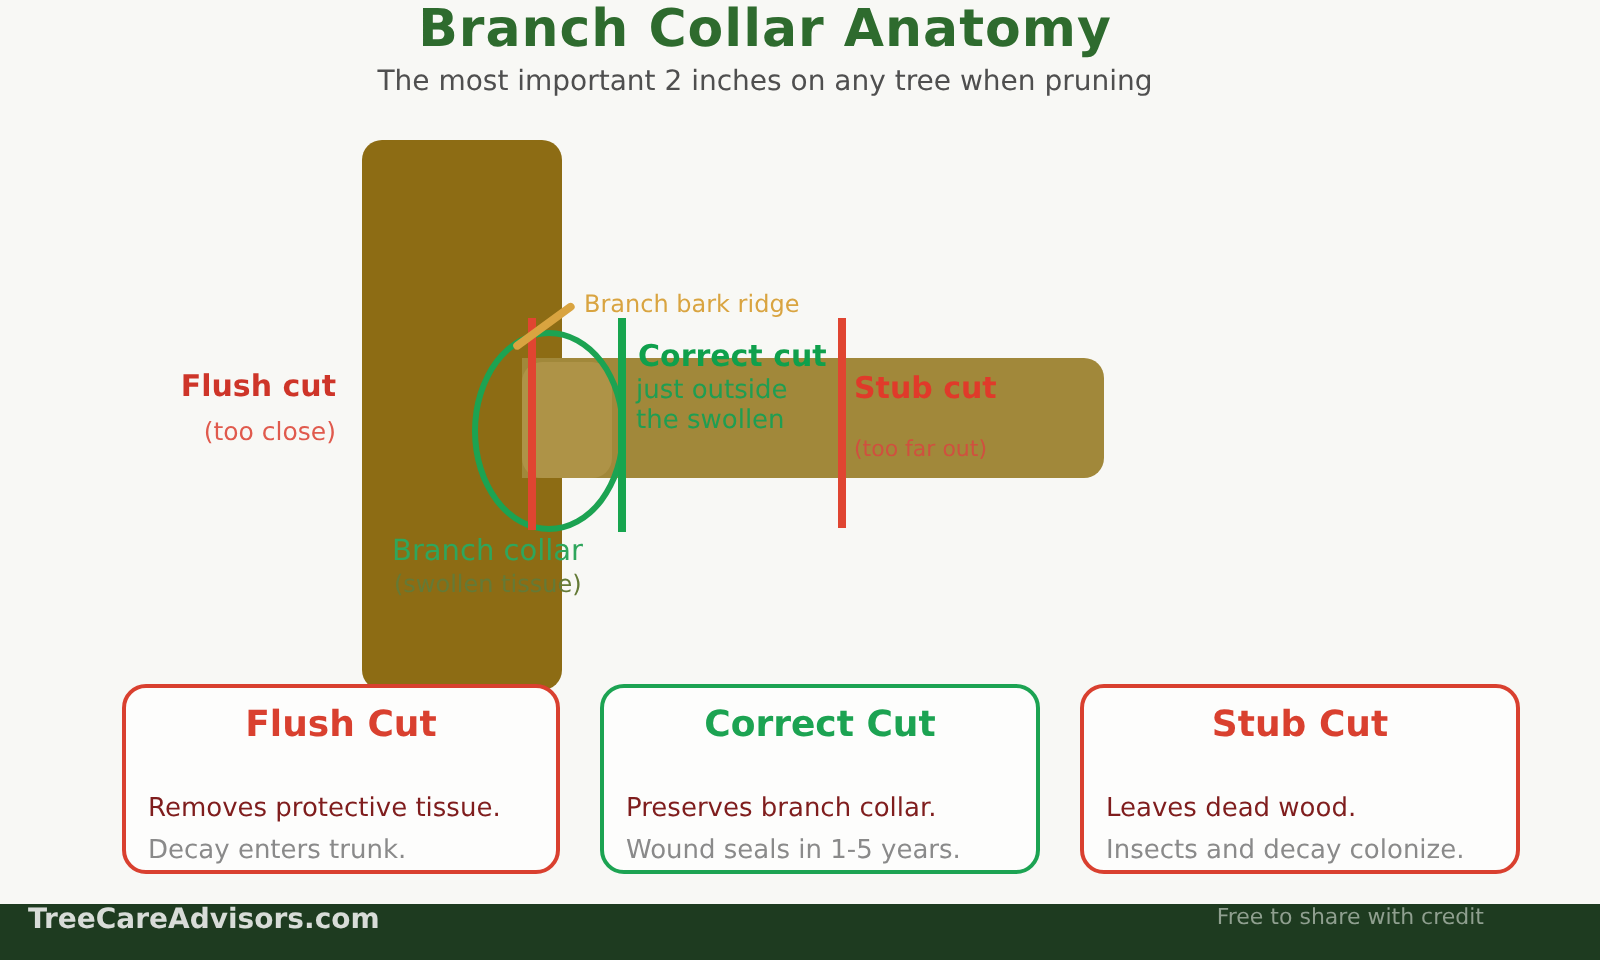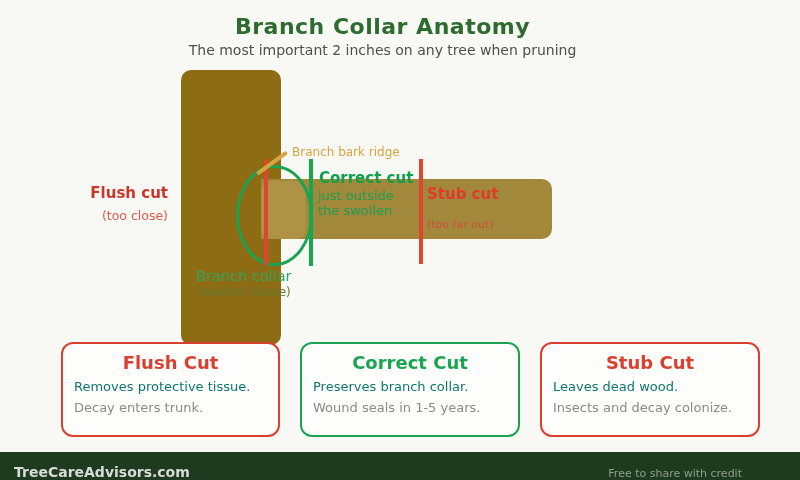--- a/index.html
+++ b/index.html
@@ -1,21 +1,21 @@
 <!DOCTYPE html>
 <html><head>
 <meta charset="utf-8">
 <style>
   html,body{margin:0;padding:0;}
   body{font-family:"DejaVu Sans","Liberation Sans",sans-serif;}
   #stage{position:relative;width:800px;height:480px;background:#f8f8f5;overflow:hidden;}
 
   
   .header{position:absolute;left:0;top:0;width:765px;text-align:center;}
-  .title{margin-top:14px;font-size:22px;font-weight:bold;color:#2e6b2e;letter-spacing:.5px;}
+  .title{margin-top:0;font-size:26px;font-weight:bold;color:#2e6b2e;letter-spacing:.5px;}
   .subtitle{margin-top:3px;font-size:14px;color:#4f4f4f;}
 
   
   .trunk{position:absolute;left:181px;top:70px;width:100px;height:275px;background:#8d6c14;border-radius:10px;}
   .branch{position:absolute;left:261px;top:179px;width:291px;height:60px;background:#a1883a;border-radius:0 10px 10px 0;}
   .collar-bulge{position:absolute;left:261px;top:181px;width:45px;height:58px;background:#ae9347;border-radius:10px;}
   .collar-ellipse{position:absolute;left:236px;top:165px;width:71px;height:95px;border:3px solid #1ca352;border-radius:50%;background:transparent;}
 
   
   .cutline{position:absolute;width:4px;}
@@ -38,25 +38,25 @@
   .collar-sub{left:197px;top:285px;font-size:12px;color:#647a36;}
 
   
   .card{position:absolute;top:342px;height:95px;background:#fdfdfc;border-radius:12px;border:2px solid;box-sizing:border-box;}
   .card--flush{left:61px;width:219px;border-color:#d9402f;}
   .card--correct{left:300px;width:220px;border-color:#1ca352;}
   .card--stub{left:540px;width:220px;border-color:#d9402f;}
   .card-title{margin-top:8px;text-align:center;font-size:18px;font-weight:bold;}
   .card--flush .card-title,.card--stub .card-title{color:#d9402f;}
   .card--correct .card-title{color:#1ca352;}
-  .card-line1{margin:6px 0 0 11px;font-size:13px;color:#0f766e;}
+  .card-line1{margin:24px 0 0 11px;font-size:13px;color:#7f1d1d;}
   .card-line2{margin:6px 0 0 11px;font-size:13px;color:#8a8a8a;}
 
   
-  .footer{position:absolute;left:0;top:452px;width:800px;height:28px;background:#1e3b20;display:flex;align-items:flex-end;justify-content:space-between;box-sizing:border-box;padding:0 58px 0 14px;}
+  .footer{position:absolute;left:0;top:452px;width:800px;height:28px;background:#1e3b20;display:flex;align-items:flex-start;justify-content:space-between;box-sizing:border-box;padding:0 58px 0 14px;}
   .footer-brand{font-size:14px;font-weight:bold;color:#d8dcd8;}
   .footer-note{font-size:11px;color:#8f9f8f;}
 </style>
 </head>
 <body>
 
 <div id="stage">
 
   <div class="header">
     <div class="title">Branch Collar Anatomy</div>

